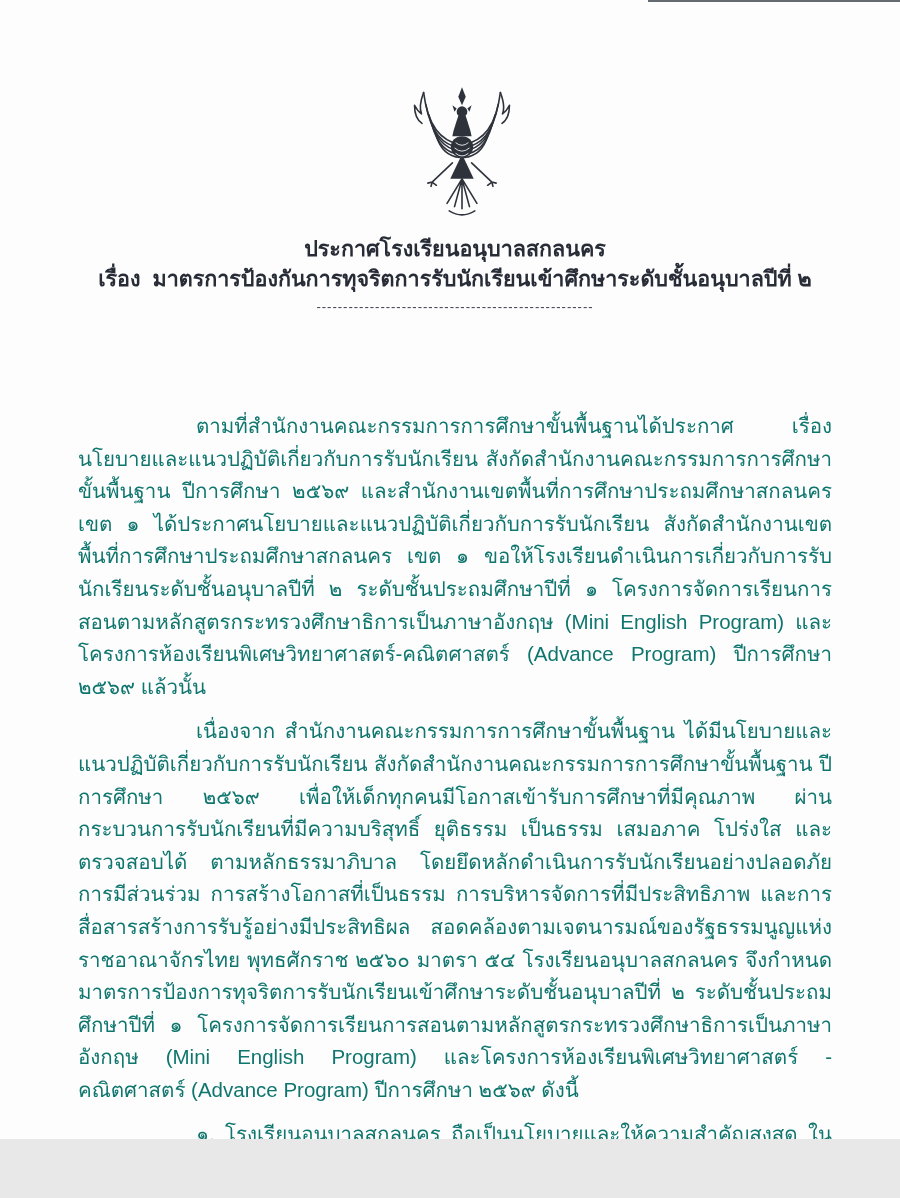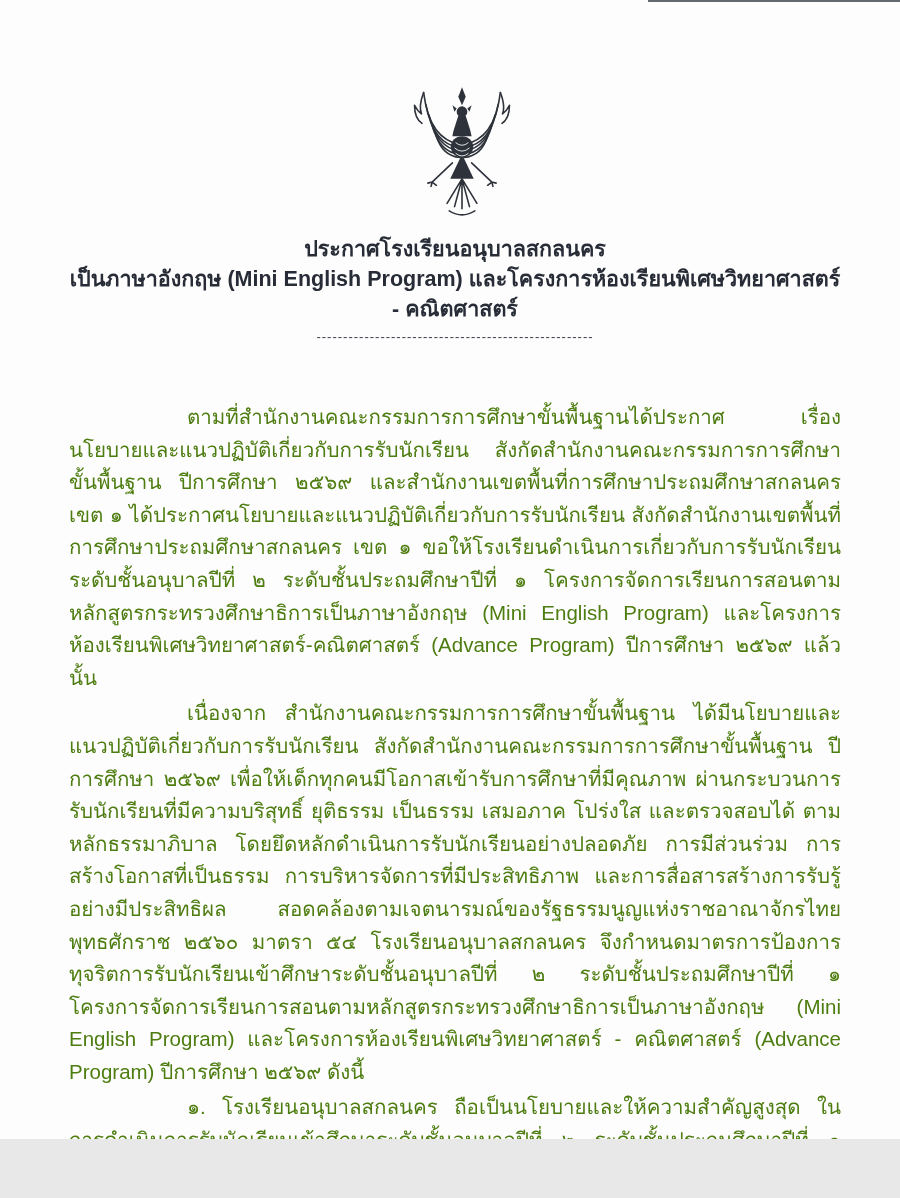--- a/index.html
+++ b/index.html
@@ -37,26 +37,26 @@
     line-height:22px;
     color:#3a3f4a;
     margin-top:2px;
     white-space:nowrap;
     overflow:hidden;
   }
   .body-block{
     position:absolute;top:398px;left:66px;right:56px;
   }
   .body-block p{
-    margin:3px;
+    margin:12px;
     font-size:20.5px;
     line-height:32.6px;
     text-align:justify;
     text-indent:118px;
-    color:#4d7c0f;
+    color:#0f766e;
   }
 </style>
 </head>
 <body>
 
 <div class="page">
 
   <div class="scan-edge"></div>
 
   <div class="emblem-wrap">
@@ -99,21 +99,21 @@
       <g stroke="#fdfdfe" stroke-width="1.6" fill="none">
         <path d="M108,108 q12,10 24,0"></path>
         <path d="M106,118 q14,12 28,0"></path>
         <path d="M108,128 q12,10 24,0"></path>
       </g>
     </svg>
   </div>
 
   <div class="title-block">
     <div>ประกาศโรงเรียนอนุบาลสกลนคร</div>
-    <div>เป็นภาษาอังกฤษ (Mini English Program) และโครงการห้องเรียนพิเศษวิทยาศาสตร์ - คณิตศาสตร์</div>
+    <div>เรื่อง&nbsp; มาตรการป้องกันการทุจริตการรับนักเรียนเข้าศึกษาระดับชั้นอนุบาลปีที่ ๒</div>
     <div class="divider">----------------------------------------------------</div>
   </div>
 
   <div class="body-block">
     <p>ตามที่สำนักงานคณะกรรมการการศึกษาขั้นพื้นฐานได้ประกาศ เรื่อง นโยบายและแนวปฏิบัติเกี่ยวกับการรับนักเรียน สังกัดสำนักงานคณะกรรมการการศึกษาขั้นพื้นฐาน ปีการศึกษา ๒๕๖๙ และสำนักงานเขตพื้นที่การศึกษาประถมศึกษาสกลนคร เขต ๑ ได้ประกาศนโยบายและแนวปฏิบัติเกี่ยวกับการรับนักเรียน สังกัดสำนักงานเขตพื้นที่การศึกษาประถมศึกษาสกลนคร เขต ๑ ขอให้โรงเรียนดำเนินการเกี่ยวกับการรับนักเรียนระดับชั้นอนุบาลปีที่ ๒ ระดับชั้นประถมศึกษาปีที่ ๑ โครงการจัดการเรียนการสอนตามหลักสูตรกระทรวงศึกษาธิการเป็นภาษาอังกฤษ (Mini English Program) และโครงการห้องเรียนพิเศษวิทยาศาสตร์-คณิตศาสตร์ (Advance Program) ปีการศึกษา ๒๕๖๙ แล้วนั้น</p>
     <p>เนื่องจาก สำนักงานคณะกรรมการการศึกษาขั้นพื้นฐาน ได้มีนโยบายและแนวปฏิบัติเกี่ยวกับการรับนักเรียน สังกัดสำนักงานคณะกรรมการการศึกษาขั้นพื้นฐาน ปีการศึกษา ๒๕๖๙ เพื่อให้เด็กทุกคนมีโอกาสเข้ารับการศึกษาที่มีคุณภาพ ผ่านกระบวนการรับนักเรียนที่มีความบริสุทธิ์ ยุติธรรม เป็นธรรม เสมอภาค โปร่งใส และตรวจสอบได้ ตามหลักธรรมาภิบาล โดยยึดหลักดำเนินการรับนักเรียนอย่างปลอดภัย การมีส่วนร่วม การสร้างโอกาสที่เป็นธรรม การบริหารจัดการที่มีประสิทธิภาพ และการสื่อสารสร้างการรับรู้อย่างมีประสิทธิผล สอดคล้องตามเจตนารมณ์ของรัฐธรรมนูญแห่งราชอาณาจักรไทย พุทธศักราช ๒๕๖๐ มาตรา ๕๔ โรงเรียนอนุบาลสกลนคร จึงกำหนดมาตรการป้องการทุจริตการรับนักเรียนเข้าศึกษาระดับชั้นอนุบาลปีที่ ๒ ระดับชั้นประถมศึกษาปีที่ ๑ โครงการจัดการเรียนการสอนตามหลักสูตรกระทรวงศึกษาธิการเป็นภาษาอังกฤษ (Mini English Program) และโครงการห้องเรียนพิเศษวิทยาศาสตร์ - คณิตศาสตร์ (Advance Program) ปีการศึกษา ๒๕๖๙ ดังนี้</p>
     <p>๑. โรงเรียนอนุบาลสกลนคร ถือเป็นนโยบายและให้ความสำคัญสูงสุด ในการดำเนินการรับนักเรียนเข้าศึกษาระดับชั้นอนุบาลปีที่ ๒ ระดับชั้นประถมศึกษาปีที่ ๑ โครงการจัดการเรียนการสอนตามหลักสูตรกระทรวงศึกษาธิการเป็นภาษาอังกฤษ (Mini English Program) และโครงการห้องเรียนพิเศษวิทยาศาสตร์ คณิตศาสตร์ (Advance Program) ปีการศึกษา ๒๕๖๙ ในครั้งนี้ ผู้บริหารทุกระดับและเจ้าหน้าที่ที่เกี่ยวข้อง จะต้องปฏิบัติตามกฎหมาย ระเบียบ นโยบาย แนวปฏิบัติที่สำนักงานคณะกรรมการการศึกษาขั้นพื้นฐานสั่งการ อย่างเคร่งครัด รวมทั้งการปฏิบัติตามคำสั่งผู้บังคับบัญชาอย่างเคร่งครัด หากมีการฝ่าฝืนและเกิดความเสียหายต่อทางราชการ จะถูกดำเนินการตามกฎหมายโดยไม่มีการละเว้น</p>
 
   </div>
 

